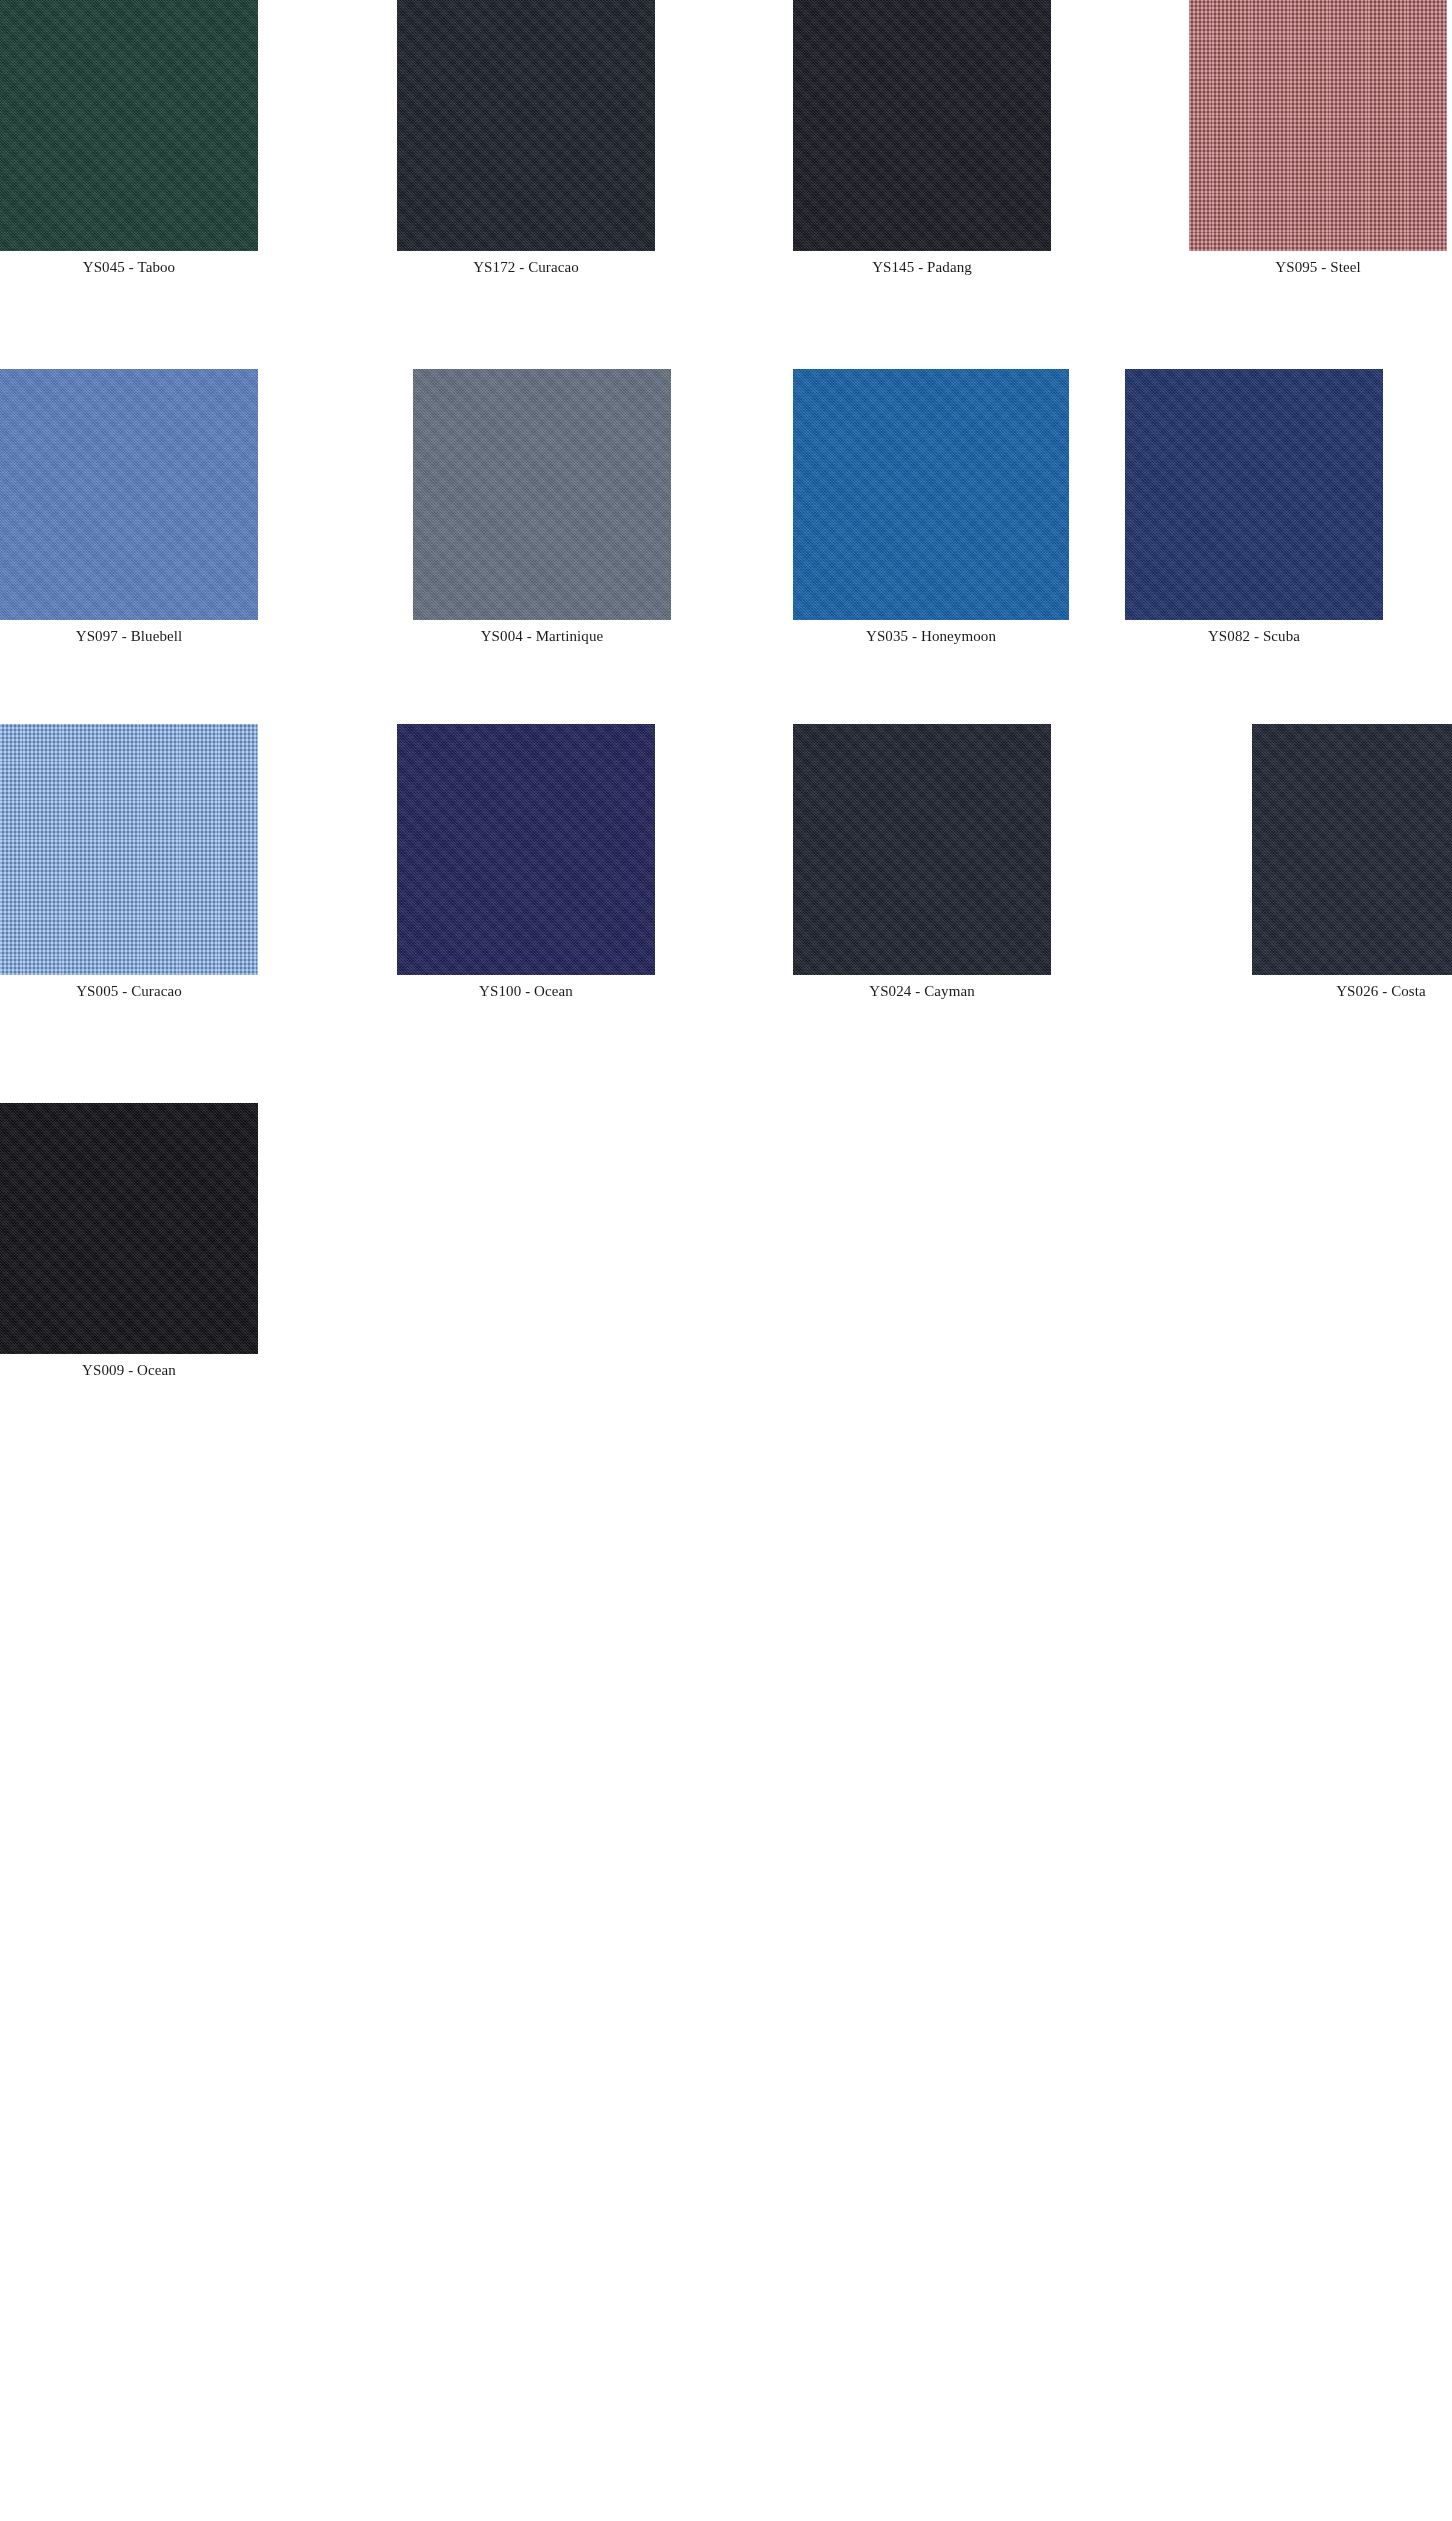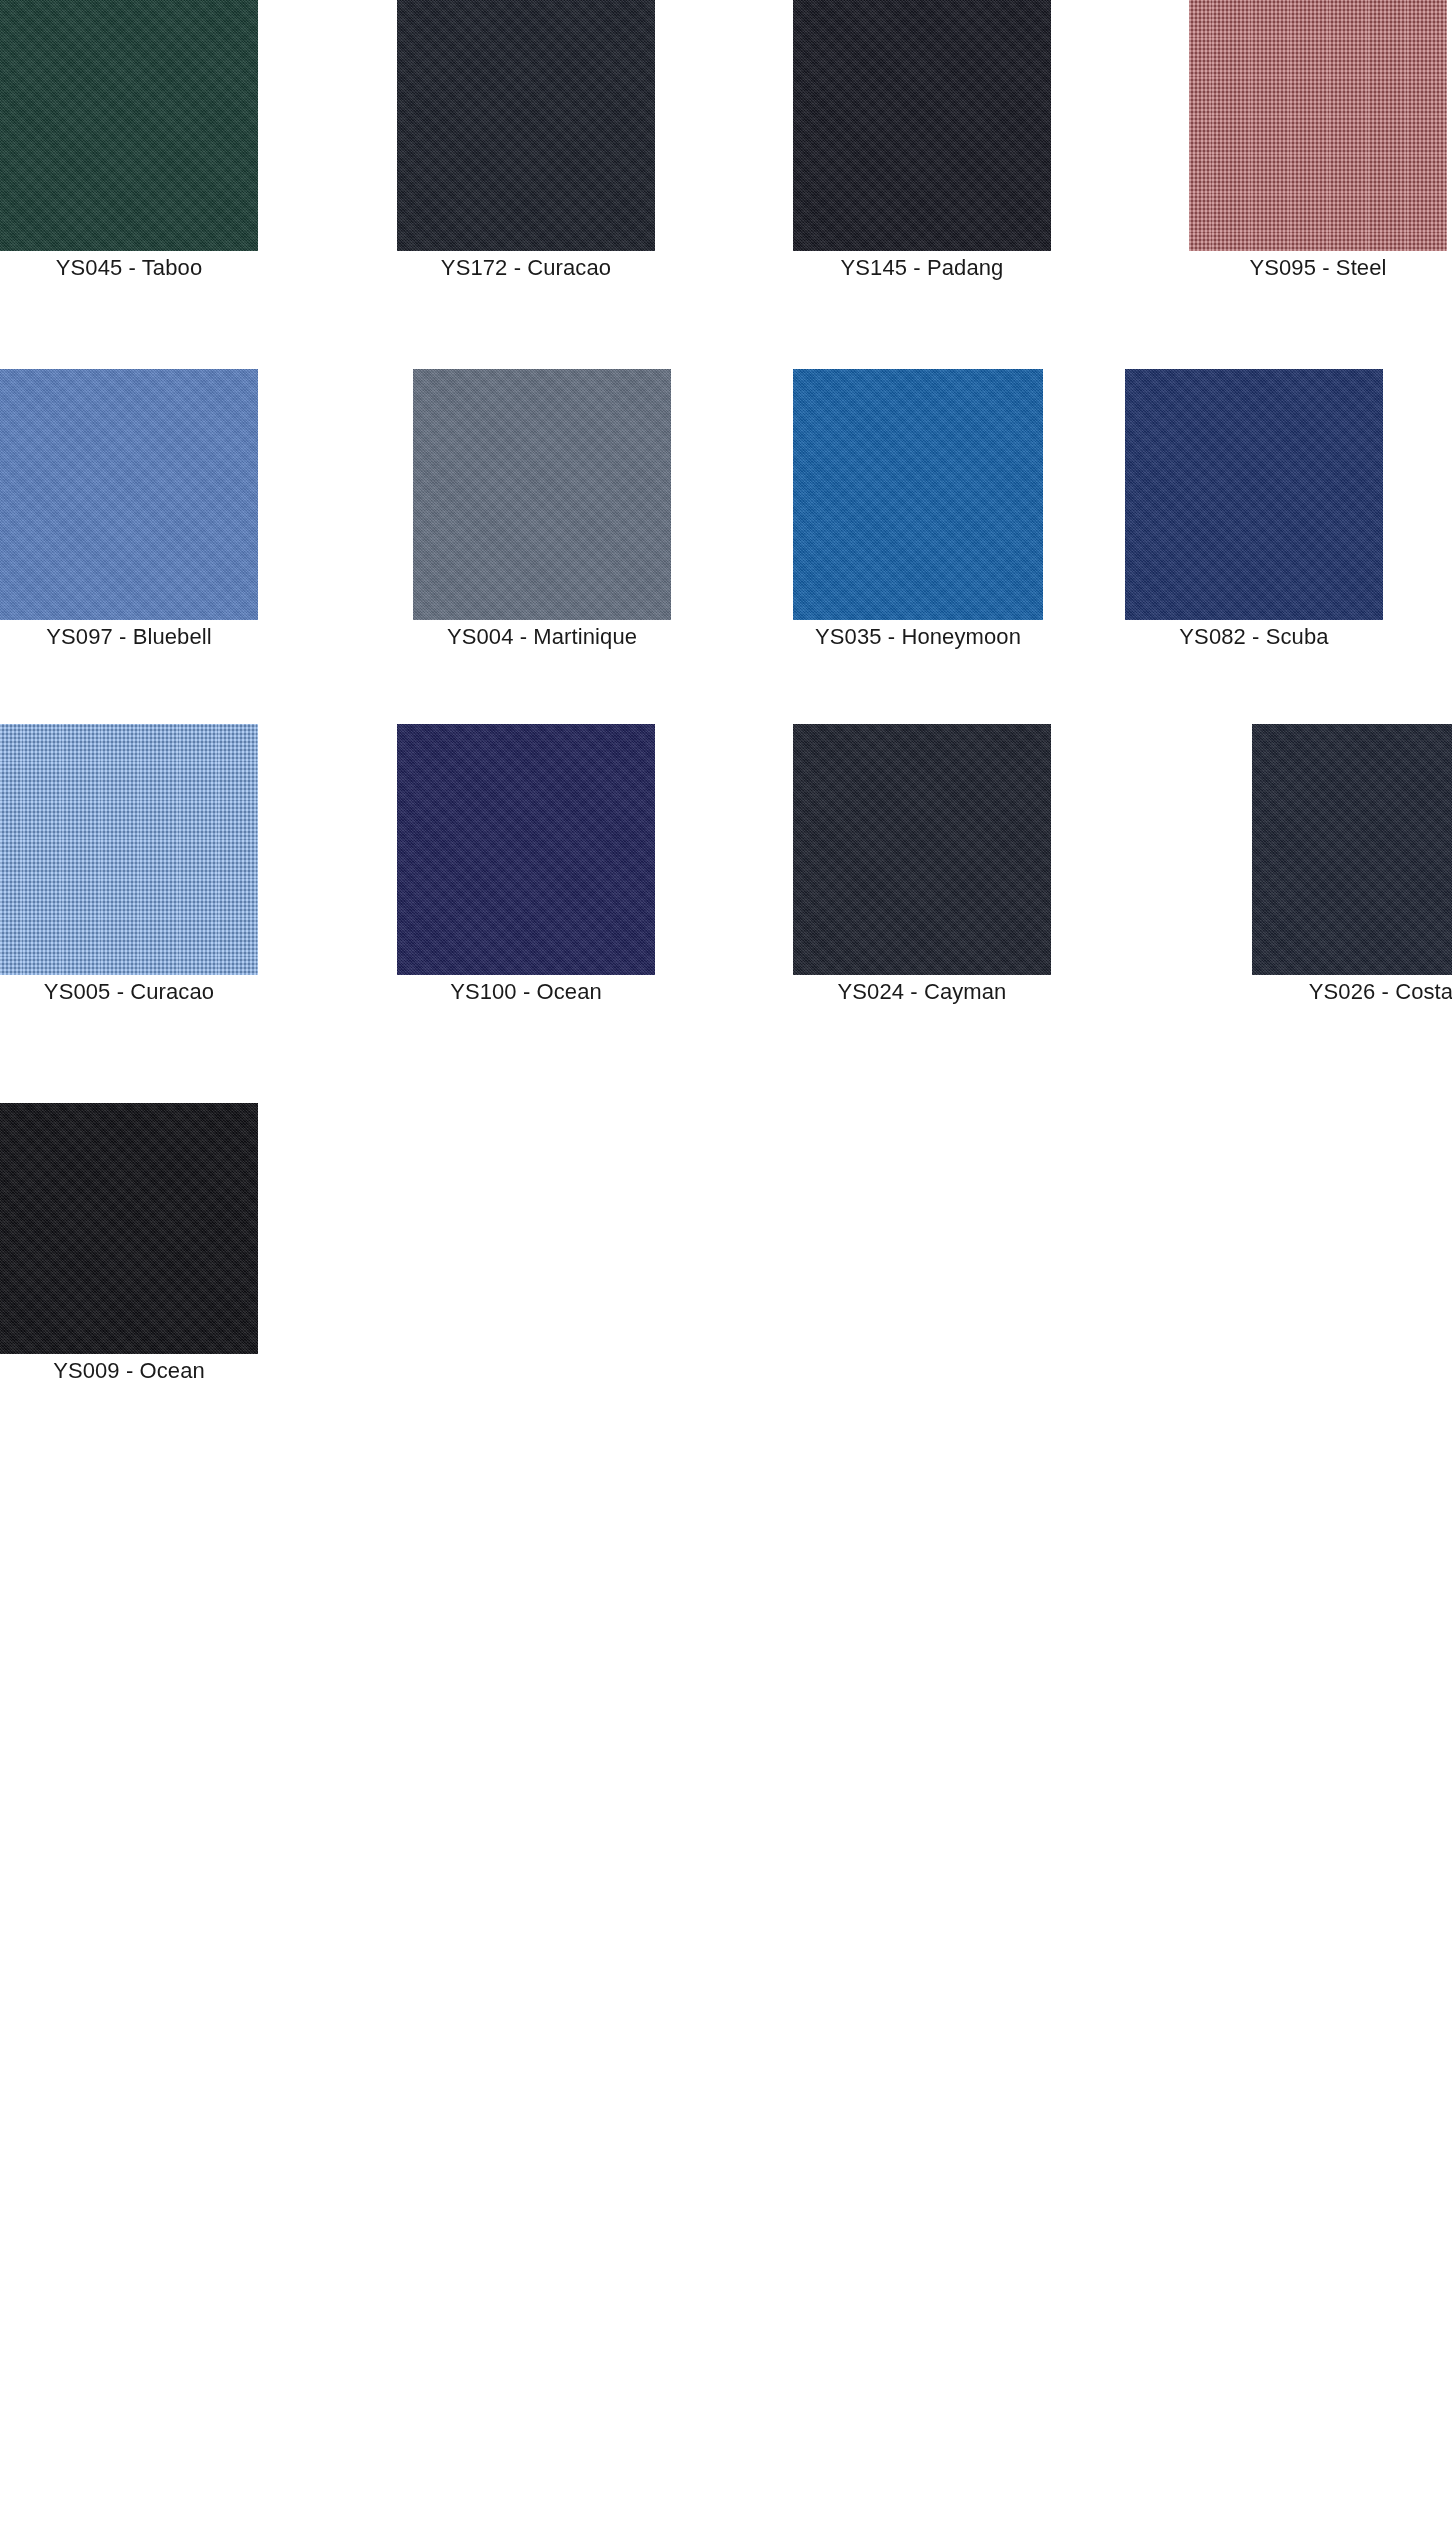--- a/index.html
+++ b/index.html
@@ -44,24 +44,24 @@
       repeating-linear-gradient(90deg,
         rgba(255,255,255,0.26) 0px, rgba(255,255,255,0.26) 2px,
         rgba(0,0,0,0.13) 2px, rgba(0,0,0,0.13) 3.9px),
       repeating-linear-gradient(0deg,
         rgba(255,255,255,0.20) 0px, rgba(255,255,255,0.20) 2px,
         rgba(0,0,0,0.17) 2px, rgba(0,0,0,0.17) 3.9px);
   }
   .swatch-label {
     width:100%;
     text-align:center;
-    font-size:22px;
+    font-size:15px;
     line-height:23.6px;
     color:#1a1a1a;
-    font-family:Liberation Sans, sans-serif;
+    font-family:Liberation Serif, serif;
     white-space:nowrap;
     padding-top:4.9px;
     letter-spacing:0.1px;
   }
 </style>
 </head>
 <body>
 
 <div id="sheet">
     <div class="swatch-cell" style="left: 0px; top: -59px; width: 258px;">
@@ -81,21 +81,21 @@
       <div class="swatch-label">YS095 - Steel</div>
     </div>
     <div class="swatch-cell" style="left: 0px; top: 369px; width: 258px;">
       <div class="swatch" title="Bluebell" style="height: 251px; background-color: rgb(90, 127, 192);"></div>
       <div class="swatch-label">YS097 - Bluebell</div>
     </div>
     <div class="swatch-cell" style="left: 413px; top: 369px; width: 258px;">
       <div class="swatch" title="Martinique" style="height: 251px; background-color: rgb(99, 110, 128);"></div>
       <div class="swatch-label">YS004 - Martinique</div>
     </div>
-    <div class="swatch-cell" style="left: 793px; top: 369px; width: 250px;">
+    <div class="swatch-cell" style="left: 793px; top: 369px; width: 276px;">
       <div class="swatch" title="Honeymoon" style="height: 251px; background-color: rgb(19, 96, 168);"></div>
       <div class="swatch-label">YS035 - Honeymoon</div>
     </div>
     <div class="swatch-cell" style="left: 1125px; top: 369px; width: 258px;">
       <div class="swatch" title="Scuba" style="height: 251px; background-color: rgb(28, 47, 104);"></div>
       <div class="swatch-label">YS082 - Scuba</div>
     </div>
     <div class="swatch-cell" style="left: 0px; top: 724px; width: 258px;">
       <div class="swatch weave-coarse" title="Curacao" style="height: 251px; background-color: rgb(127, 173, 235);"></div>
       <div class="swatch-label">YS005 - Curacao</div>

